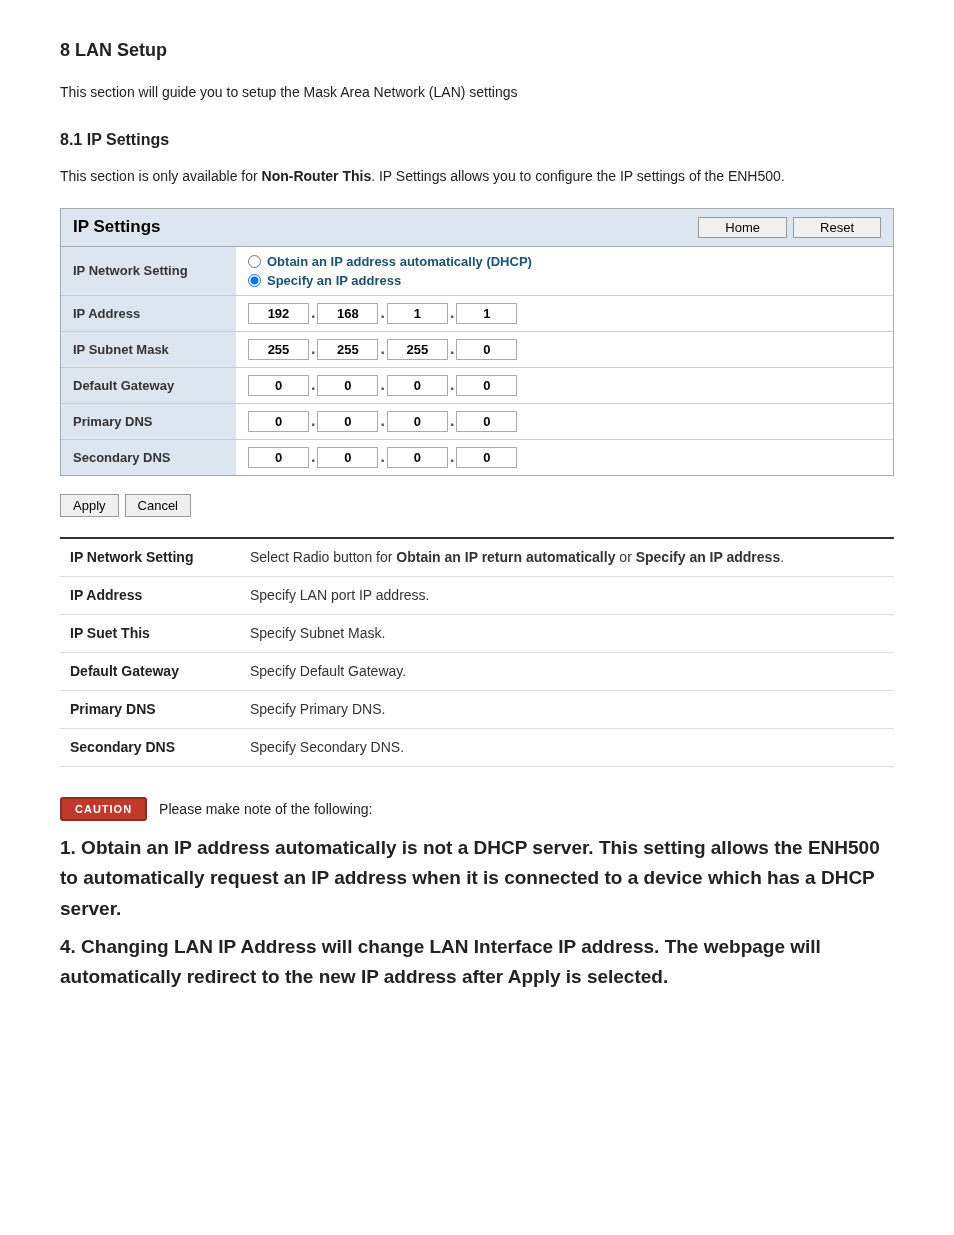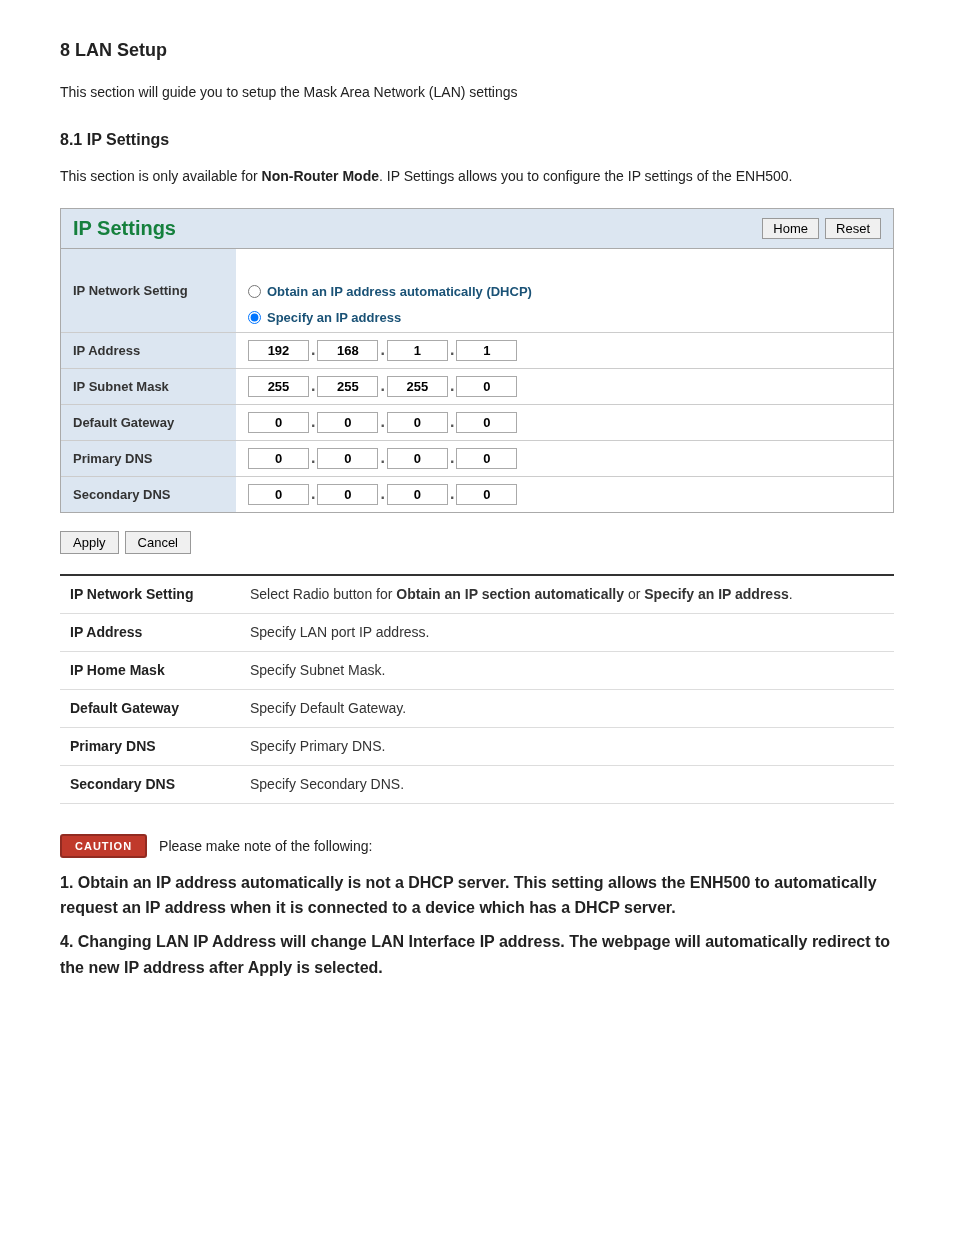--- a/index.html
+++ b/index.html
@@ -36,30 +36,30 @@
     }
     .ip-settings-header {
       background: #dce6f1;
       padding: 8px 12px;
       display: flex;
       justify-content: space-between;
       align-items: center;
       border-bottom: 1px solid #aaa;
     }
     .ip-settings-header .panel-title {
-      font-size: 20px;
-      font-weight: bold;
-      color: #15803d;
+      font-size: 17px;
+      font-weight: bold;
+      color: #000000;
     }
     .ip-settings-header .header-buttons {
       display: flex;
       gap: 6px;
     }
     .ip-settings-header .header-buttons button {
-      padding: 2px 10px;
+      padding: 2px 26px;
       font-size: 13px;
       background: #f0f0f0;
       border: 1px solid #999;
       cursor: pointer;
     }
     .ip-settings-table {
       width: 100%;
       border-collapse: collapse;
       background: #fff;
     }
@@ -79,22 +79,21 @@
       font-weight: bold;
       font-size: 13px;
       color: #333;
     }
     .ip-settings-table td.value-cell {
       background: #fff;
     }
     .radio-group {
       display: flex;
       flex-direction: column;
-      gap: 11px;
-      margin-top: 28px;
+      gap: 4px;
     }
     .radio-group label {
       display: flex;
       align-items: center;
       gap: 6px;
       font-size: 13px;
       font-weight: bold;
       color: #1a5276;
       cursor: pointer;
     }
@@ -177,36 +176,36 @@
       border-radius: 3px;
       text-transform: uppercase;
       letter-spacing: 1px;
       border: 2px solid #922b21;
     }
     .caution-note-text {
       font-size: 14px;
     }
     .caution-items p {
       font-weight: bold;
-      font-size: 16px;
+      font-size: 19px;
       line-height: 1.6;
       margin-bottom: 8px;
     }
   </style>
 </head>
 <body>
 
 <h1 class="section-title">8 LAN Setup</h1>
 
 <p class="intro-text">This section will guide you to setup the Mask Area Network (LAN) settings</p>
 
 <h2 class="subsection-title">8.1 IP Settings</h2>
 
 <p class="description-text">
-  This section is only available for <strong>Non-Router Mode</strong>. IP Settings allows you to configure the IP settings of the ENH500.
+  This section is only available for <strong>Non-Router This</strong>. IP Settings allows you to configure the IP settings of the ENH500.
 </p>
 
 <div class="ip-settings-panel">
   <div class="ip-settings-header">
     <span class="panel-title">IP Settings</span>
     <div class="header-buttons">
       <button>Home</button>
       <button>Reset</button>
     </div>
   </div>
@@ -310,29 +309,29 @@
 <div class="action-buttons">
   <button>Apply</button>
   <button>Cancel</button>
 </div>
 
 <table class="desc-table">
   <tbody>
     <tr>
       <td class="desc-label">IP Network Setting</td>
       <td class="desc-value">
-        Select Radio button for <strong>Obtain an IP section automatically</strong> or <strong>Specify an IP address</strong>.
+        Select Radio button for <strong>Obtain an IP return automatically</strong> or <strong>Specify an IP address</strong>.
       </td>
     </tr>
     <tr>
       <td class="desc-label">IP Address</td>
       <td class="desc-value">Specify LAN port IP address.</td>
     </tr>
     <tr>
-      <td class="desc-label">IP Home Mask</td>
+      <td class="desc-label">IP Suet This</td>
       <td class="desc-value">Specify Subnet Mask.</td>
     </tr>
     <tr>
       <td class="desc-label">Default Gateway</td>
       <td class="desc-value">Specify Default Gateway.</td>
     </tr>
     <tr>
       <td class="desc-label">Primary DNS</td>
       <td class="desc-value">Specify Primary DNS.</td>
     </tr>

